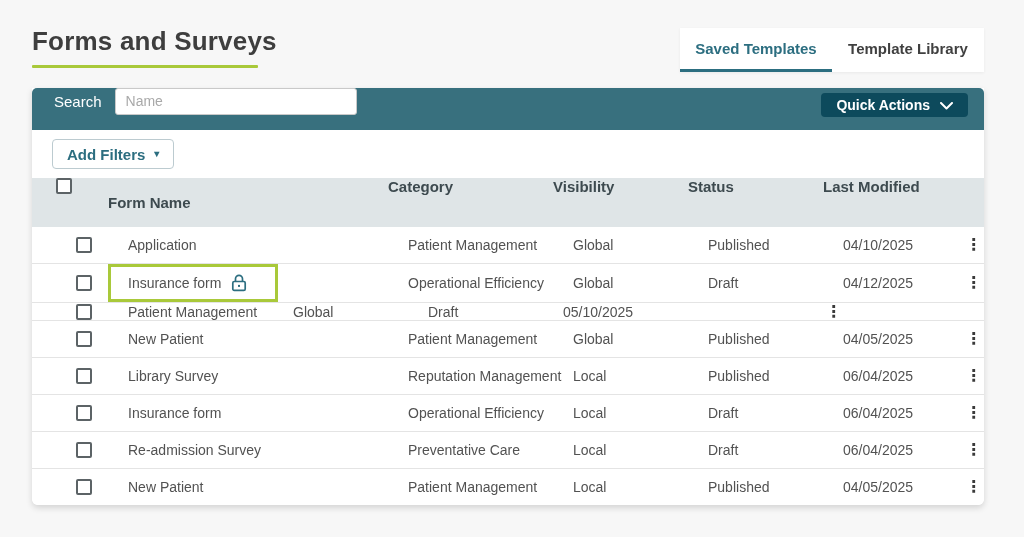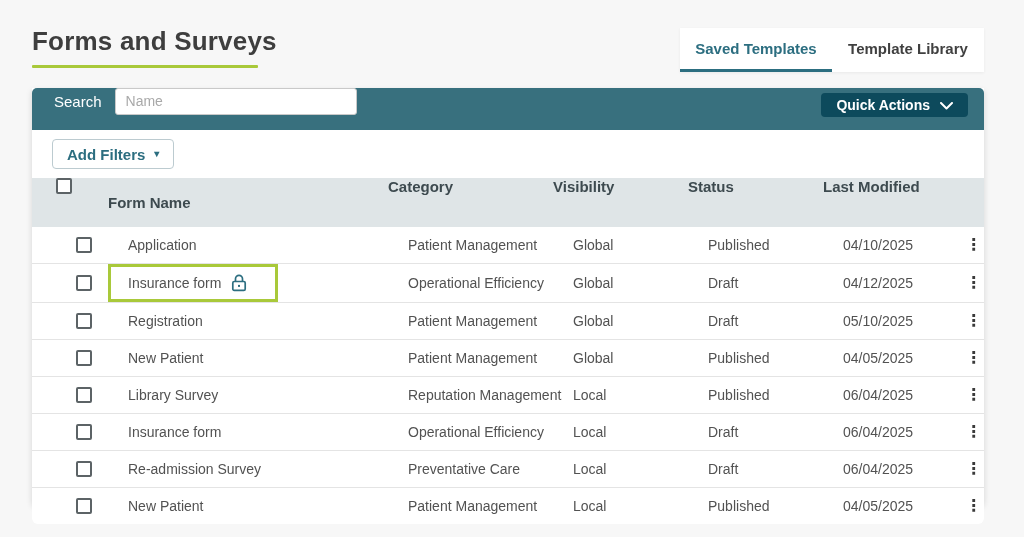--- a/index.html
+++ b/index.html
@@ -189,26 +189,20 @@
     <div class="cell cell-mod">04/12/2025</div>
     <div class="cell cell-menu">
             <span class="kebab">⋮</span>
           </div>
   </div>
 
   <div class="trow">
     <div class="cell cell-cb">
             <span class="checkbox"></span>
           </div>
-    <div class="cell cell-name">
-      <span class="name-box">
-        <span class="form-name">Registration</span>
-
-      </span>
-    </div>
     <div class="cell cell-cat">Patient Management</div>
     <div class="cell cell-vis">Global</div>
     <div class="cell cell-stat">Draft</div>
     <div class="cell cell-mod">05/10/2025</div>
     <div class="cell cell-menu">
             <span class="kebab">⋮</span>
           </div>
   </div>
 
   <div class="trow">

